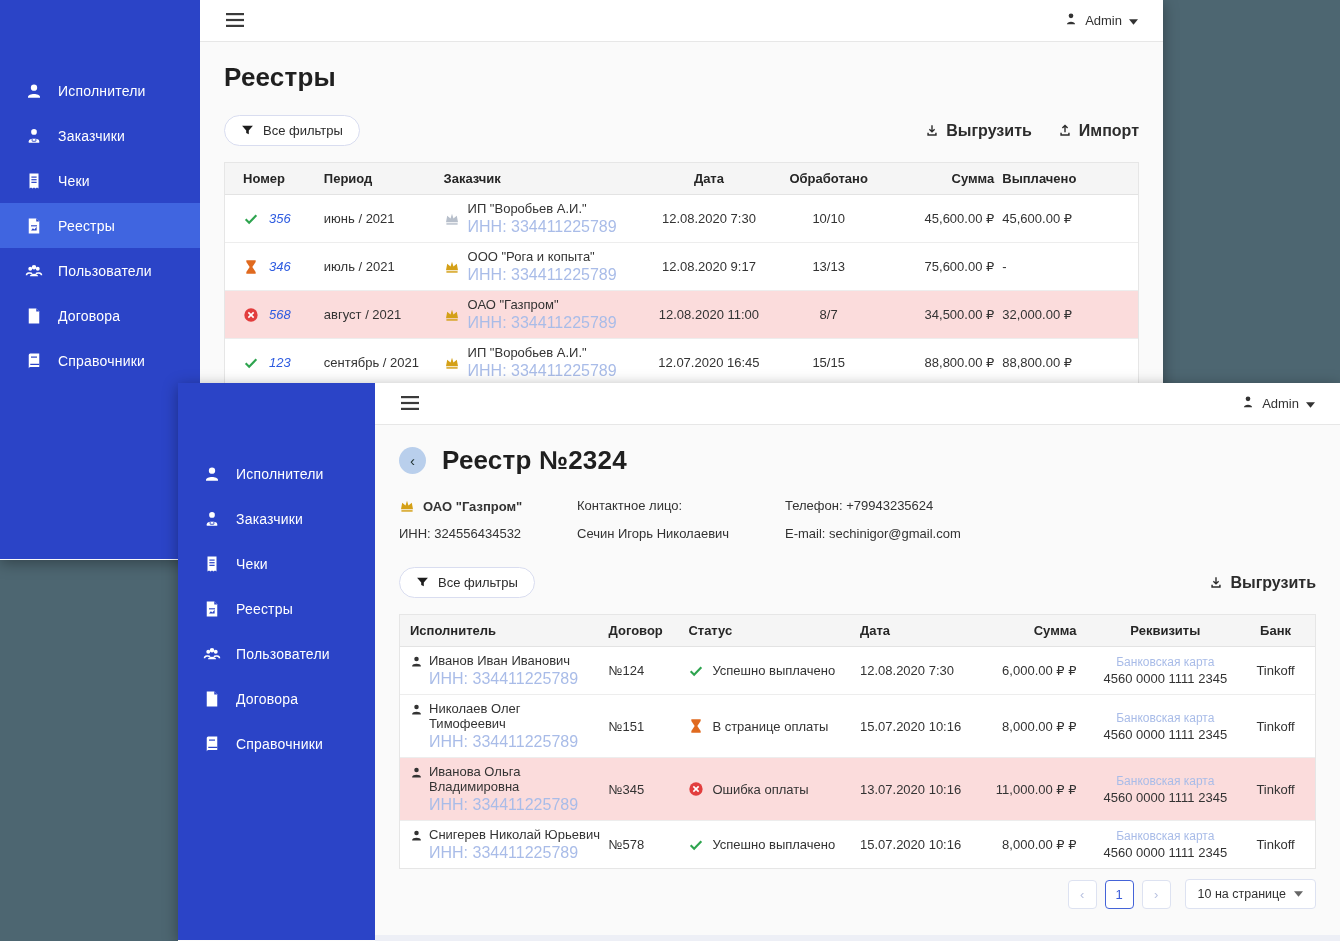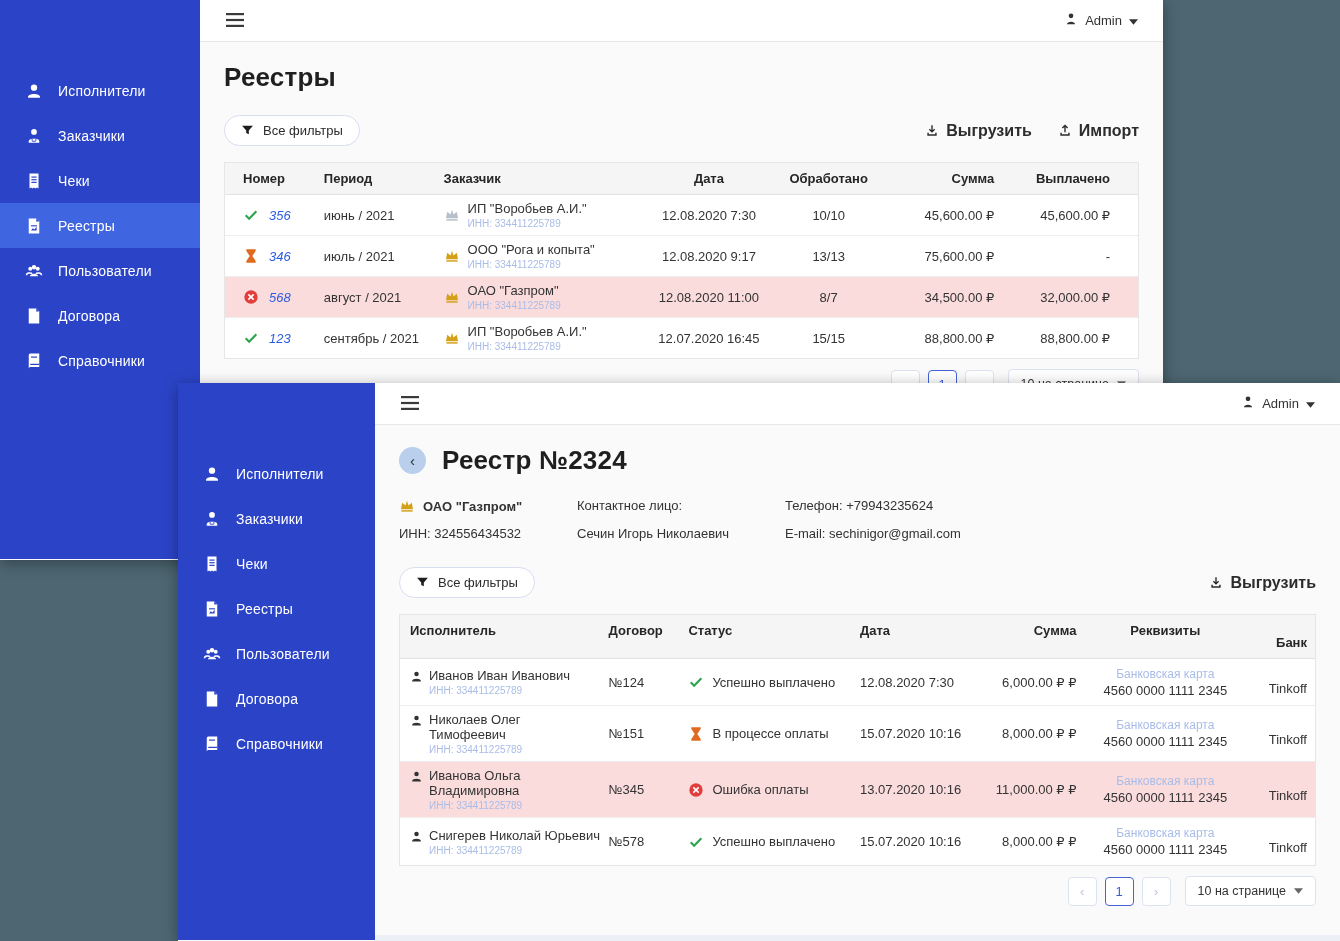--- a/index.html
+++ b/index.html
@@ -54,34 +54,34 @@
   .thead .c { font-size:13px; font-weight:bold; color:#262626; padding:8px 4px; }
   .trow { display:flex; align-items:center; border-bottom:1px solid #ededed; background:#fff; }
   .trow:last-child { border-bottom:none; }
   .trow.hl { background:#fbdcdc; }
   .c { padding:6px 4px; font-size:13px; color:#333; }
 
   
   .t1 .col1{width:95px; padding-left:18px; display:flex; align-items:center; gap:10px;}
   .t1 .col2{width:120px;} .t1 .col3{width:200px; display:flex; align-items:center; gap:8px;}
   .t1 .col4{width:140px; text-align:center;} .t1 .col5{width:100px; text-align:center;}
-  .t1 .col6{width:120px; text-align:right;} .t1 .col7{width:140px; text-align:right; padding-right:28px;}
+  .t1 .col6{width:120px; text-align:right;} .t1 .col7{width:140px; padding-right:28px;}
   .t1 .thead .col1{ display:block; }
   .t1 .trow{ min-height:40px; }
 
   
   .t2 .col1{width:205px; padding-left:10px; display:flex; gap:6px;}
   .t2 .col2{width:80px;} .t2 .col3{width:172px; display:flex; align-items:center; gap:8px;}
   .t2 .col4{width:125px;} .t2 .col5{width:100px; text-align:right;}
-  .t2 .col6{width:160px; padding-left:14px;text-align:center;} .t2 .col7{width:75px; text-align:right; padding-right:8px;margin-top:12px;}
+  .t2 .col6{width:160px; padding-left:14px;text-align:center;} .t2 .col7{width:75px; text-align:center; padding-right:8px;}
   .t2 .thead .col1,.t2 .thead .col3{ display:block; }
   .t2 .trow{ min-height:47px; }
 
   .num-link { color:#2d5be0; text-decoration:none; cursor:pointer;font-style:italic; }
-  .inn { font-size:10px; color:#a9bce8; margin-top:2px; }
+  .inn { font-size:16px; color:#a9bce8; margin-top:2px; }
   .req-type { font-size:12px; color:#a9bce8; }
   .req-num { font-size:13px; color:#333; margin-top:2px; }
   .crown { width:16px; height:16px; flex:0 0 16px; }
   .crown svg { width:16px; height:16px; }
   .crown.gold { color:#d4a017; } .crown.silver { color:#b7bfcb; }
   .sticon { width:16px; height:16px; flex:0 0 16px; display:inline-flex; }
   .sticon svg { width:16px; height:16px; }
   .st-success { color:#2ea44f; } .st-pending { color:#e06a1f; } .st-error { color:#e23d3d; }
   .person-mini { width:13px; height:13px; color:#333; flex:0 0 13px; margin-top:2px; }
   .person-mini svg { width:13px; height:13px; }
@@ -569,21 +569,21 @@
               <div class="inn">ИНН: 334411225789</div>
             </div>
           </div>
         <div class="c col2">№151</div>
         <div class="c col3">
             <span class="sticon st-pending">
               <svg>
                 <use href="#i-hour"></use>
               </svg>
             </span>
-            <span>В процессе оплаты</span>
+            <span>В странице оплаты</span>
           </div>
         <div class="c col4">15.07.2020 10:16</div>
         <div class="c col5">8,000.00 ₽ ₽</div>
         <div class="c col6">
             <div class="req-type">Банковская карта</div>
             <div class="req-num">4560 0000 1111 2345</div>
           </div>
         <div class="c col7">Tinkoff</div>
       </div>
 

